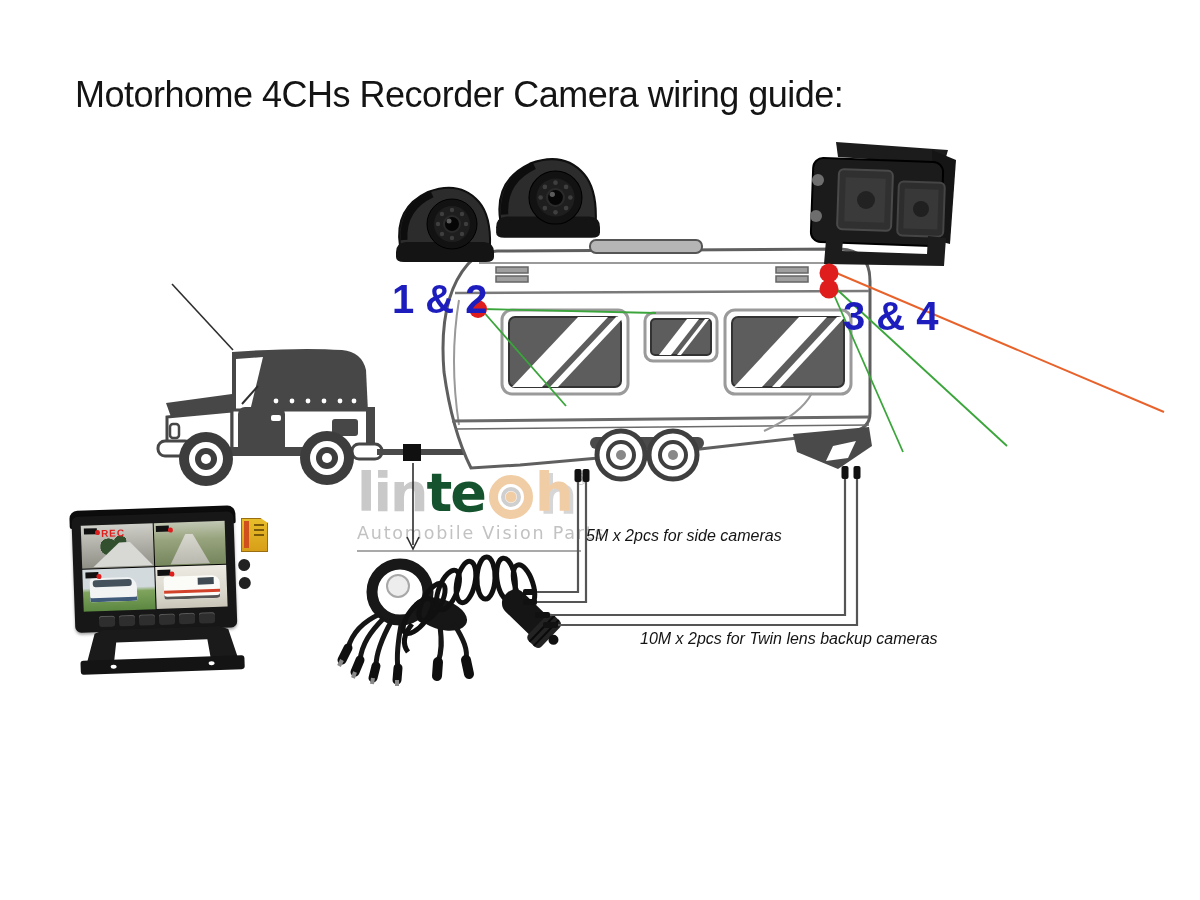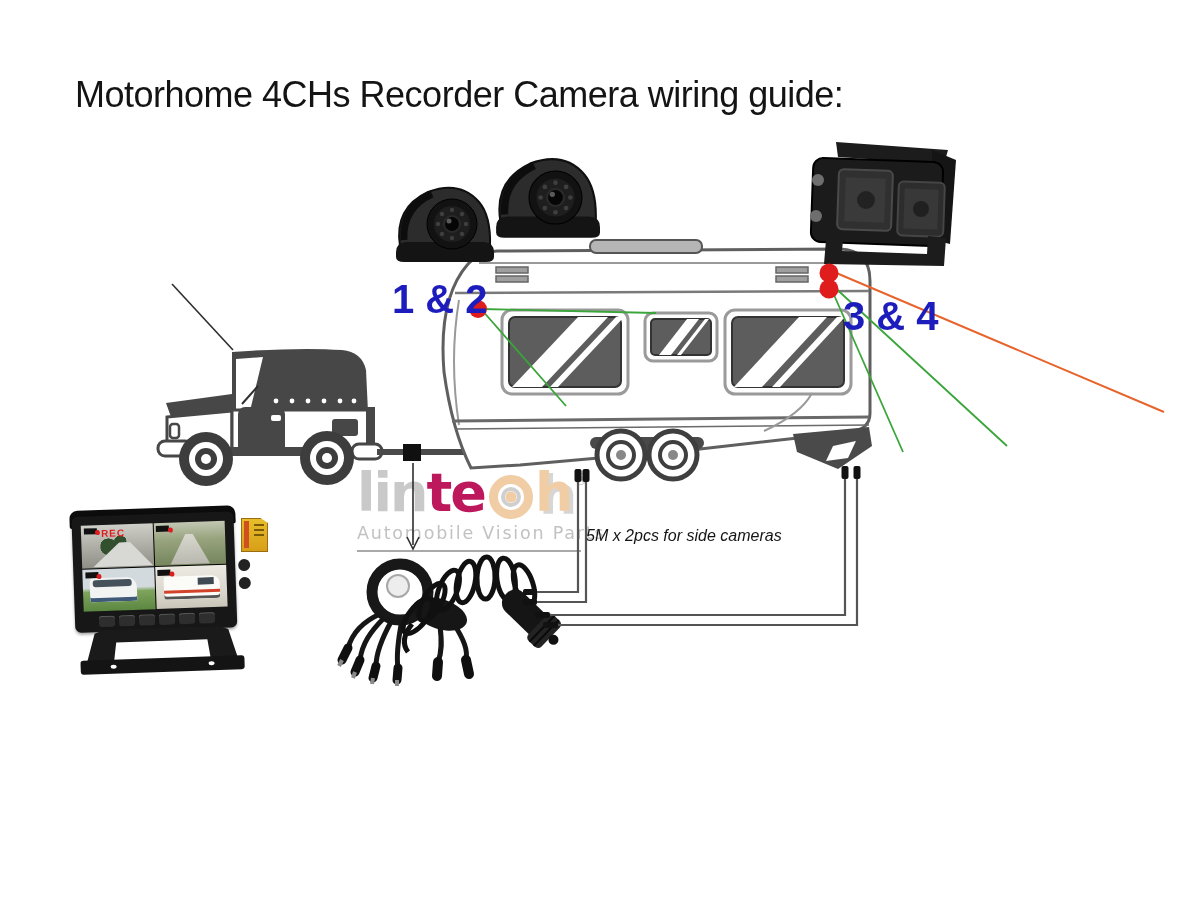--- a/index.html
+++ b/index.html
@@ -14,21 +14,21 @@
   #lbl12{left:392px;top:277px;}
   #lbl34{left:843px;top:294px;}
   .note{position:absolute;font-size:16px;color:#141414;z-index:6;font-style:italic;}
   #note5m{left:586px;top:527px;}
   #note10m{left:640px;top:630px;}
   
   .watermark{position:absolute;left:357px;top:466px;width:340px;z-index:1;}
   .brand{display:inline-flex;align-items:flex-end;font-family:"DejaVu Sans",sans-serif;
          font-weight:800;font-size:54px;line-height:1;letter-spacing:-2px;}
   .wm-gray{color:#c9c9c9;}
-  .wm-peach{color:#be185d;}
+  .wm-peach{color:#14532d;}
   .wm-c{width:44px;height:44px;border-radius:50%;border:9px solid #f1cda6;box-sizing:border-box;
         margin:0 2px 1px 4px;position:relative;
         background:radial-gradient(circle,#f1cda6 0 5px,transparent 6px);}
   .wm-c-inner{position:absolute;inset:3px;border:4px solid #cfcfcf;border-radius:50%;}
   .wm-h{color:#f1cda6;text-shadow:4px 3px 0 #d6d6d6;}
   .wm-reg{font-size:15px;color:#c9c9c9;font-weight:400;letter-spacing:0;margin:0 0 32px 2px;}
   .tagline{margin-top:3px;font-size:17.5px;letter-spacing:1.8px;color:#c2c2c2;font-weight:400;
            font-family:"DejaVu Sans",sans-serif;}
   .wm-rule{margin-top:7px;width:224px;height:2px;background:#a9a9a9;}
   
@@ -391,14 +391,15 @@
 
   <div class="sd">
     <div class="sd-stripe"></div>
     <div class="sd-lines"></div>
   </div>
 
   <div class="title">Motorhome 4CHs Recorder Camera wiring guide:</div>
   <div class="pair-label" id="lbl12">1 &amp; 2</div>
   <div class="pair-label" id="lbl34">3 &amp; 4</div>
   <div class="note" id="note5m">5M x 2pcs for side cameras</div>
+  <div class="note" id="note10m">10M x 2pcs for Twin lens backup cameras</div>
 
 </div>
 
 </body></html>

